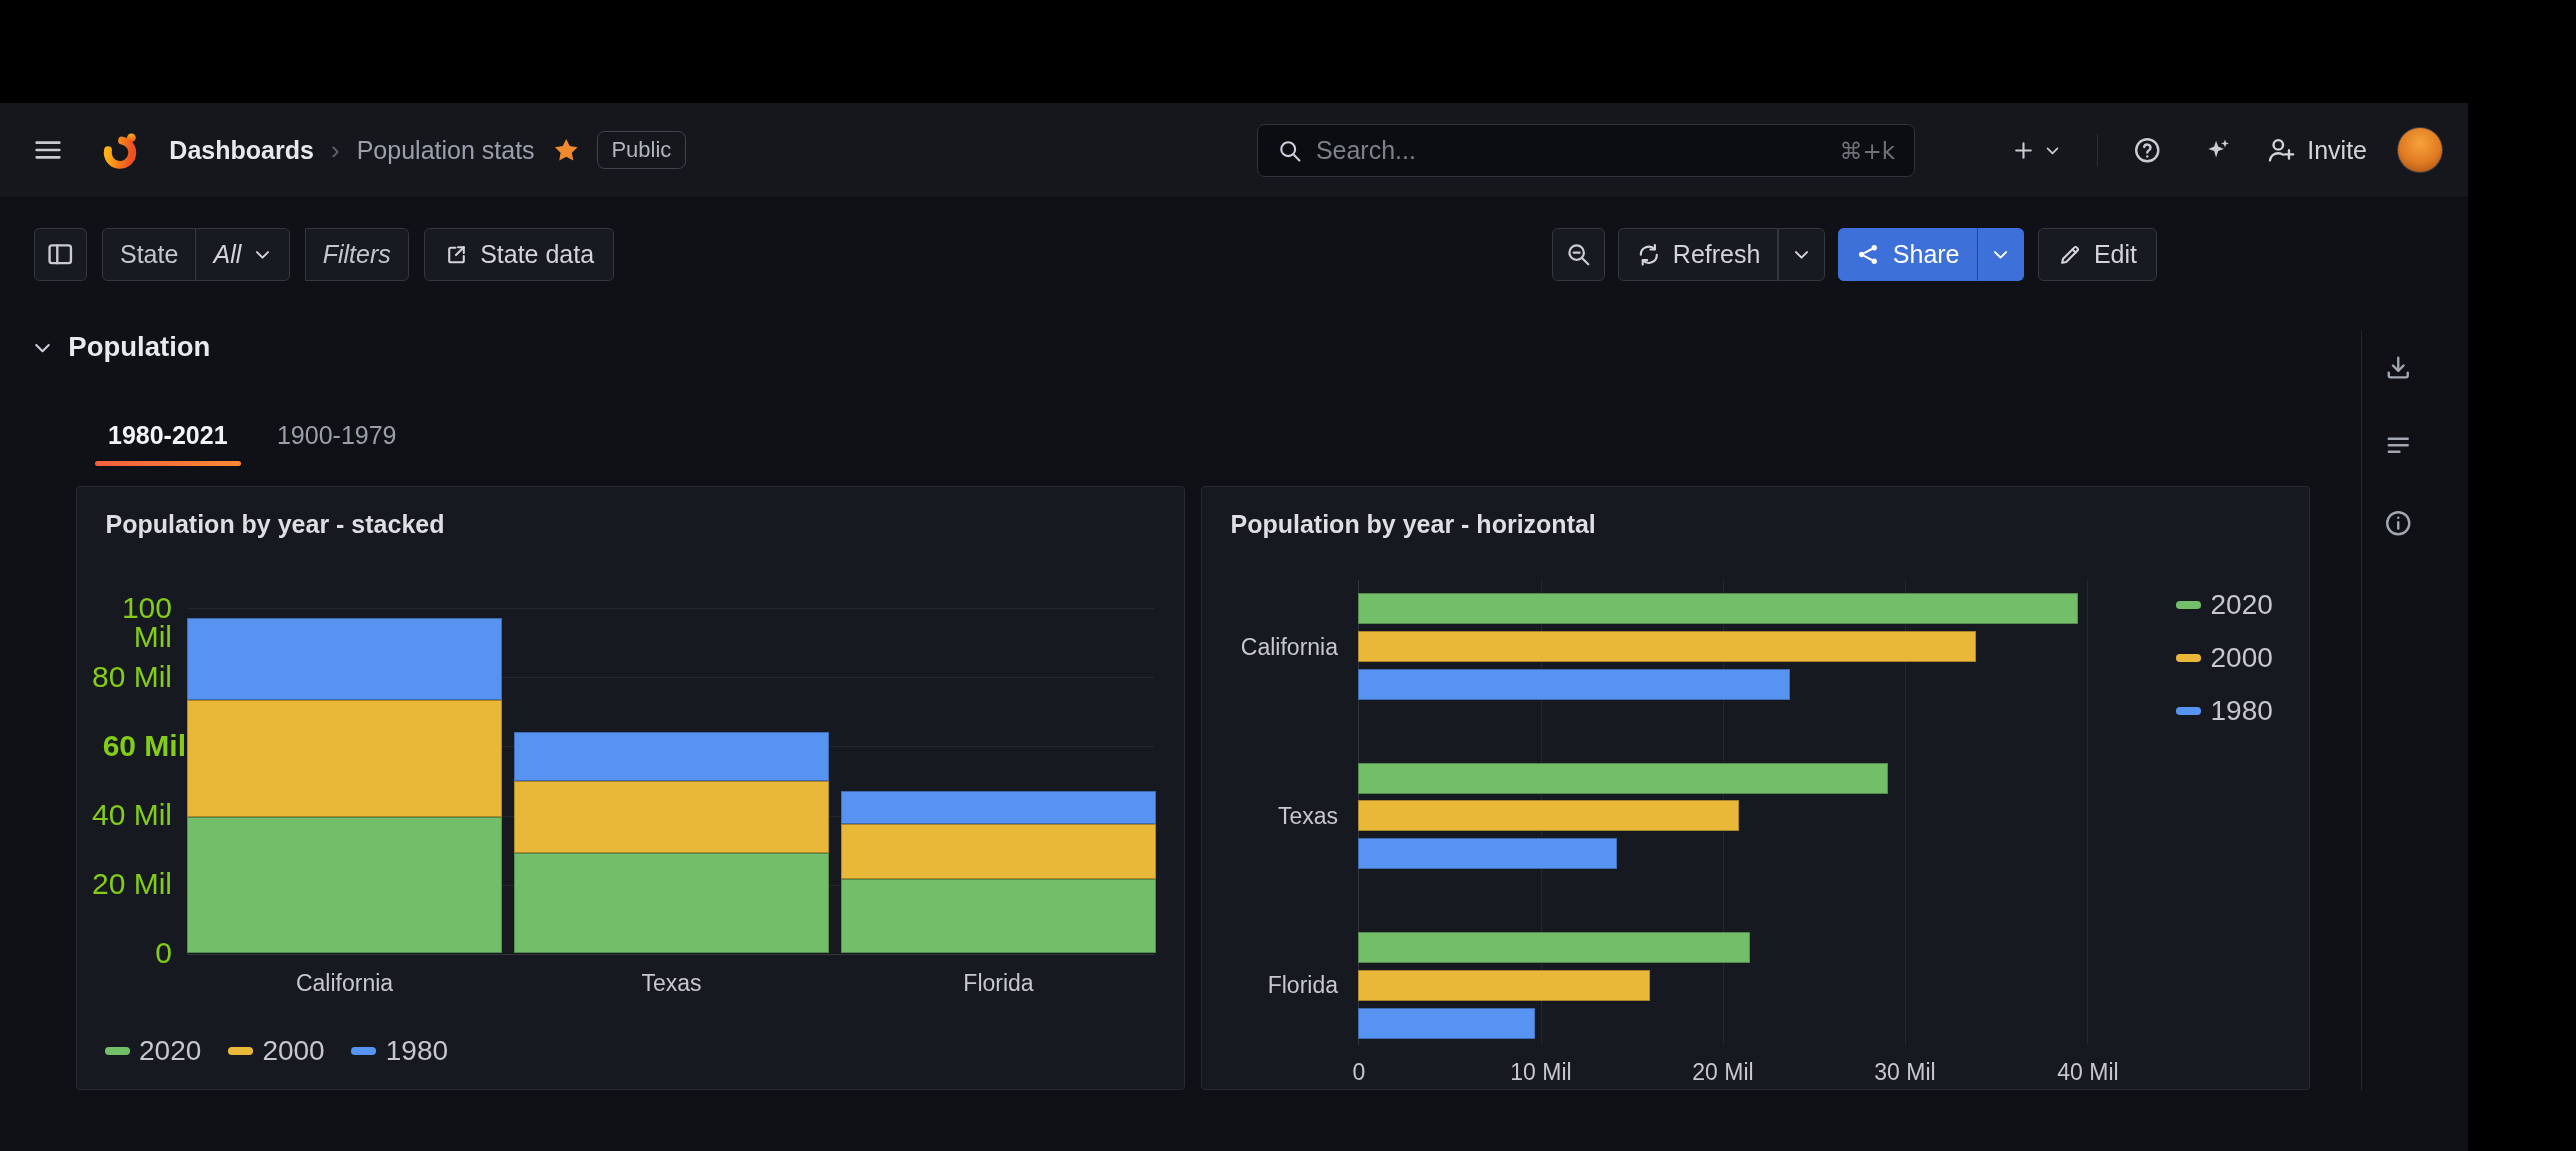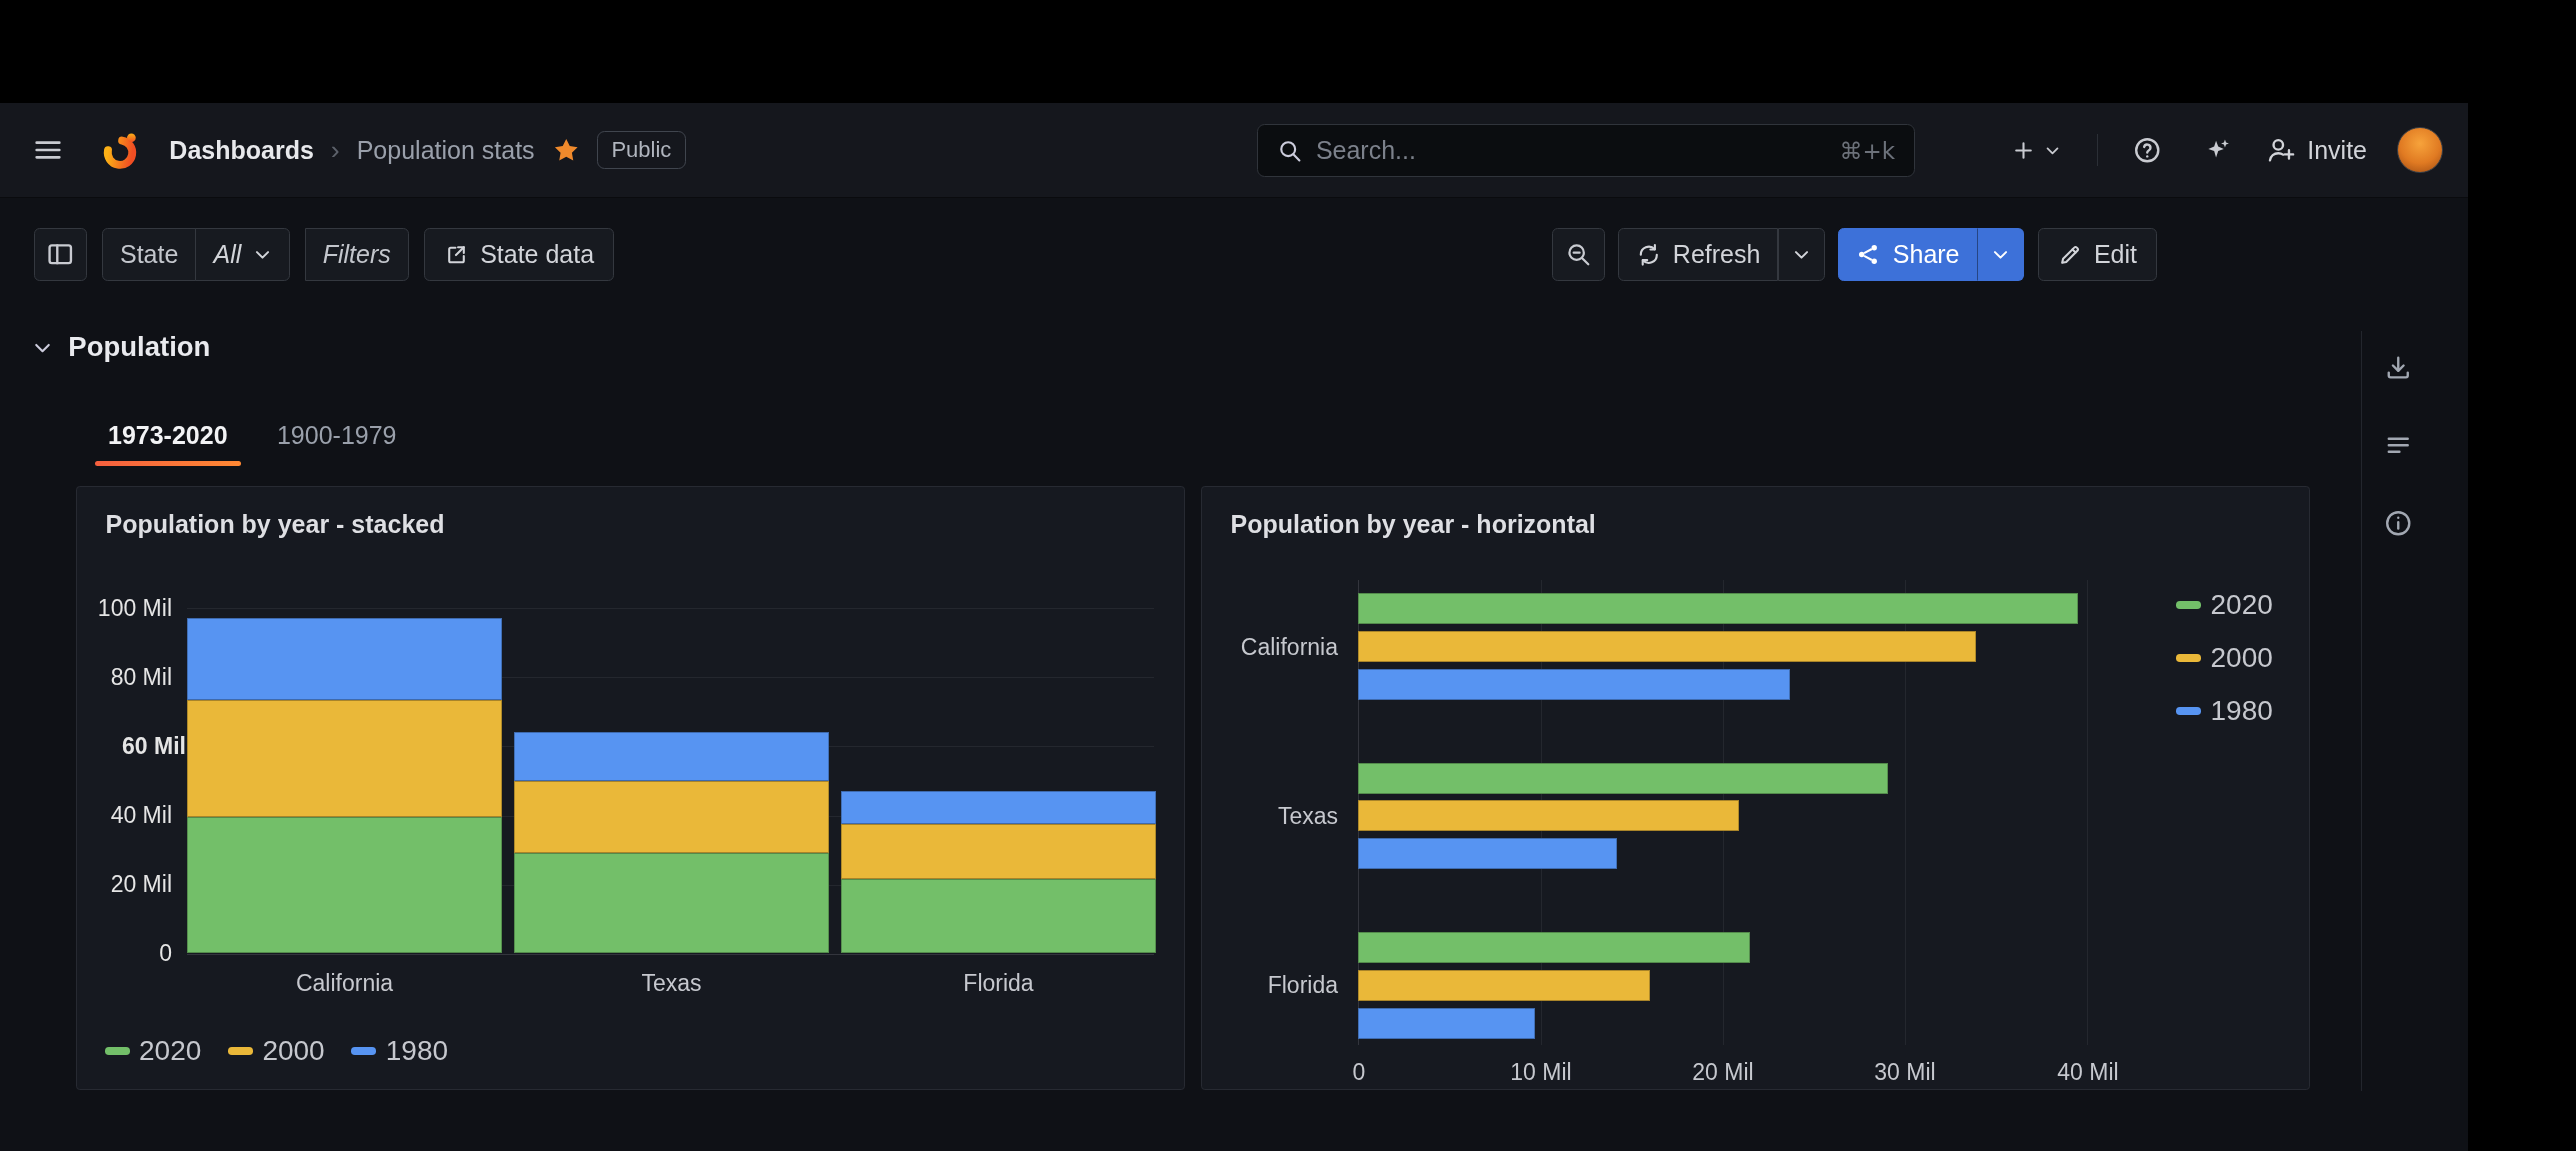--- a/index.html
+++ b/index.html
@@ -83,21 +83,21 @@
   .panel-left { left:76px; }
   .panel-right { left:1201px; }
   .panel-title { position:absolute; left:28.5px; top:23px; font-size:25px; font-weight:600;
                  color:#dedfe3; cursor:pointer; z-index:2; }
   .chart { position:absolute; inset:0; }
   .chart > div { position:absolute; }
   .gridline-h { height:0.9px; background:rgba(204,204,220,.08); }
   .gridline-v { width:0.9px; background:rgba(204,204,220,.08); }
   .axisline-h { height:0.9px; background:rgba(204,204,220,.16); }
   .axisline-v { width:0.9px; background:rgba(204,204,220,.16); }
-  .ytick { text-align:right; font-size:23px; color:#e5e5e5; height:28.5px; line-height:28.5px; }
+  .ytick { text-align:right; font-size:30px; color:#84cc16; height:28.5px; line-height:28.5px; }
   .xtick { text-align:center; font-size:23px; color:#c6c8ce; height:28.5px; line-height:28.5px; }
   .catlab { font-size:23px; color:#c6c8ce; height:28.5px; line-height:28.5px; }
   .bar { box-shadow: inset 0 0 0 0.9px rgba(0,0,0,.28); }
   .legend { display:flex; align-items:center; }
   .legend.row { flex-direction:row; gap:26.6px; }
   .legend.col { flex-direction:column; align-items:flex-start; gap:21px; }
   .legend-item { display:flex; align-items:center; gap:9.5px; font-size:28px; color:#c6c8ce; cursor:pointer; }
   .legend-pill { width:25px; height:7.6px; border-radius:3.8px; display:inline-block; }
 
   
@@ -282,21 +282,21 @@
 
     <div class="row-header">
       <svg class="ic" width="25" height="25" viewBox="0 0 24 24">
           <path d="M6 9.5l6 6 6-6"></path>
         </svg>
       <h2>Population</h2>
     </div>
 
     <div class="tabs">
       <div class="tab active">
-        <span>1973-2020</span>
+        <span>1980-2021</span>
       </div>
       <div class="tab">
         <span>1900-1979</span>
       </div>
     </div>
 
     <section class="panel panel-left">
       <h3 class="panel-title">Population by year - stacked</h3>
       <div class="chart">
           <div class="ytick" style="left: 0px; top: 452px; width: 95px;">0</div>

